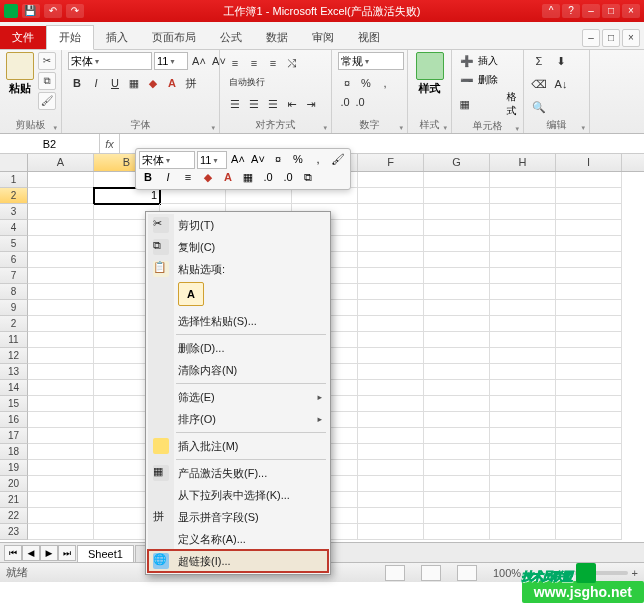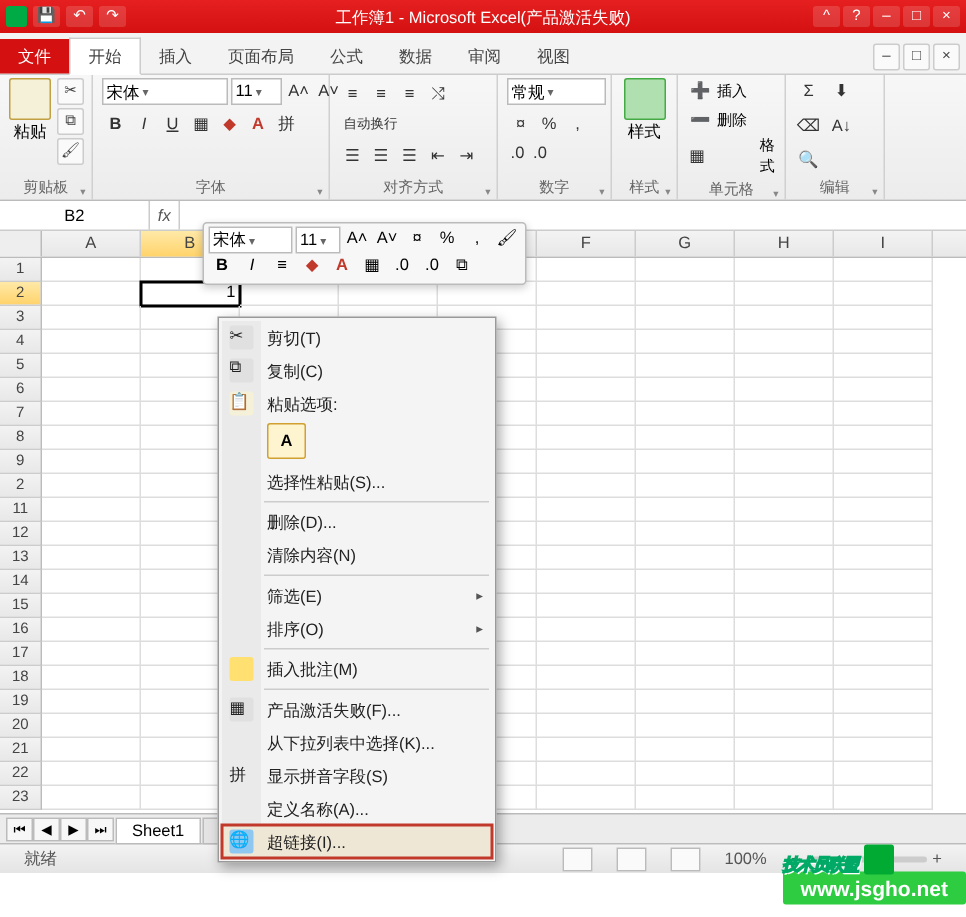--- a/index.html
+++ b/index.html
@@ -18,21 +18,21 @@
 .tab { padding:4px 12px; color:#444; cursor:pointer; }
 .tab.file { background:#d41010; color:#fff; }
 .tab.active { background:#fff; border:1px solid #ccc; border-bottom:1px solid #fff; margin-bottom:-1px; }
 
 
 .ribbon { background:linear-gradient(#f7f7f7,#ececec); height:84px; border-bottom:1px solid #bbb; display:flex; }
 .rgroup { border-right:1px solid #d0d0d0; padding:2px 6px 0; display:flex; flex-direction:column; }
 .rgroup .body { flex:1; display:flex; align-items:flex-start; gap:4px; }
 .rgroup .label { text-align:center; font-size:10px; color:#666; padding:1px 0; position:relative; }
 .rgroup .label::after { content:"▾"; font-size:7px; position:absolute; right:-2px; bottom:1px; color:#888; }
-.bigbtn { width:36px; text-align:center; font-size:10px; line-height:1.2; }
+.bigbtn { width:36px; text-align:center; font-size:10px; line-height:1.2;font-weight:bold; }
 .bigbtn .bicon { width:28px; height:28px; margin:0 auto 2px; background:#f0b030; border:1px solid #d08000; border-radius:2px; }
 .smallcol { display:flex; flex-direction:column; gap:2px; }
 .sbtn { width:18px; height:18px; border:1px solid #ccc; background:#fafafa; border-radius:2px; text-align:center; line-height:16px; font-size:10px; color:#444; }
 .fontrow { display:flex; gap:2px; align-items:center; }
 .combo { border:1px solid #bbb; background:#fff; height:18px; padding:0 2px; display:flex; align-items:center; font-size:11px; }
 .combo .arr { margin-left:2px; font-size:8px; color:#666; }
 .iconrow { display:flex; gap:1px; margin-top:2px; flex-wrap:wrap; }
 .rb { width:18px; height:18px; text-align:center; line-height:17px; font-size:11px; color:#333; border:1px solid transparent; }
 .ultra-thin { width:14px; }
 
@@ -68,21 +68,21 @@
 .paste-opt { padding:2px 0 4px 30px; }
 .paste-opt .pb { width:26px; height:24px; border:1px solid #d0a030; background:#fff4d0; display:inline-flex; align-items:center; justify-content:center; font-weight:bold; border-radius:2px; }
 .mi.hl { background:#efe7d6; outline:2px solid #c0392b; outline-offset:-1px; }
 
 
 .sheettabs { height:20px; background:#ececec; border-top:1px solid #bbb; display:flex; align-items:center; padding-left:4px; gap:1px; }
 .nav4 { display:flex; gap:0; }
 .nv { width:18px; height:16px; border:1px solid #bbb; background:#f7f7f7; text-align:center; line-height:14px; font-size:9px; }
 .stab { padding:2px 10px; border:1px solid #bbb; background:#fff; font-size:11px; position:relative; top:1px; }
 .stab.inact { background:#e4e4e4; }
-.statusbar { height:20px; background:linear-gradient(#f3f3f3,#e4e4e4); border-top:1px solid #bbb; display:flex; align-items:center; padding:0 16px; font-size:11px; color:#555;text-align:center; }
+.statusbar { height:20px; background:linear-gradient(#f3f3f3,#e4e4e4); border-top:1px solid #bbb; display:flex; align-items:center; padding:0 6px; font-size:11px; color:#555;text-align:center; }
 .statusbar .right { margin-left:auto; display:flex; gap:16px; align-items:center; }
 .viewbtn { width:20px; height:16px; border:1px solid #bbb; background:#fafafa; }
 .zoom { display:flex; align-items:center; gap:4px; }
 .zslide { width:80px; height:4px; background:#ccc; border-radius:2px; position:relative; }
 .zslide::after { content:""; position:absolute; left:50%; top:-4px; width:6px; height:12px; background:#888; border-radius:2px; }
 
 
 .watermark { position:absolute; right:0; bottom:8px; z-index:20; }
 .wm-txt { font-size:28px; font-weight:900; font-style:italic; color:#2ecc40; -webkit-text-stroke:1px #0a6; letter-spacing:-1px; text-shadow:1px 1px 0 #fff; }
 .wm-url { background:#2ecc40; color:#fff; padding:3px 12px; font-size:14px; font-weight:bold; margin-top:-6px; border-radius:2px; }

